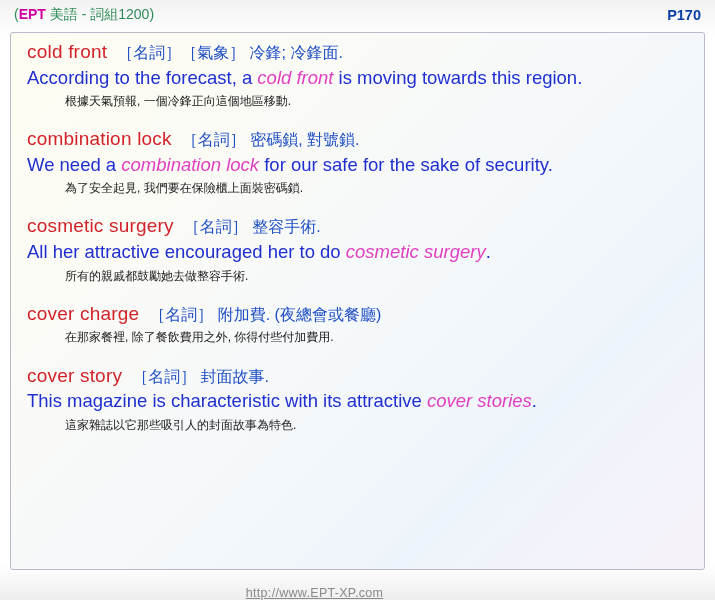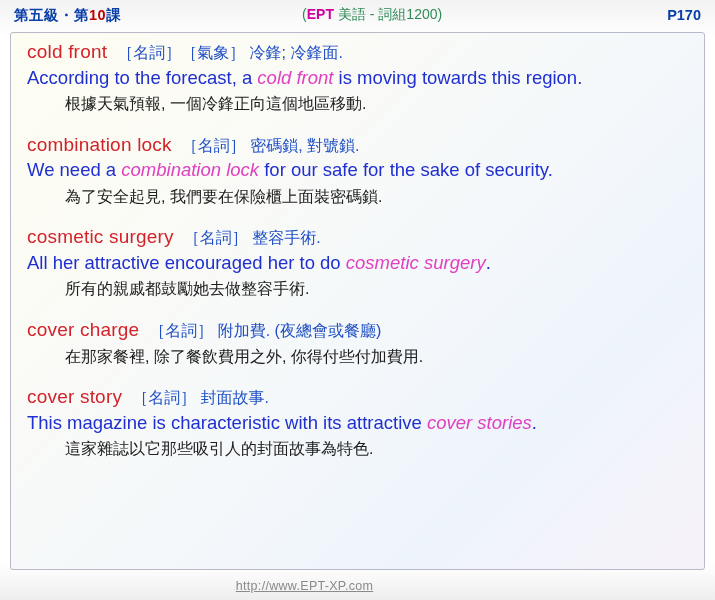--- a/index.html
+++ b/index.html
@@ -101,50 +101,49 @@
     font-size: 18.5px;
     line-height: 1.32;
     margin-top: 1px;
   }
   .sentence .hl {
     color: #e040c0;
     font-style: italic;
   }
   .translation {
     color: #202020;
-    font-size: 16px;
+    font-size: 12px;
     margin-top: 3px;
     margin-left: 38px;
     line-height: 1.35;
   }
   
   .footer {
     position: absolute;
-    left: 2px;
+    left: 12px;
     bottom: 0;
     width: 605px;
     height: 28px;
     display: flex;
-    align-items: center;
+    align-items: flex-end;
     justify-content: center;
   }
   .footer-url {
     color: #8a8a8a;
     font-size: 12.5px;
     text-decoration: underline;
     letter-spacing: 0.3px;
   }
 </style>
 </head>
 <body>
 
 <div class="page">
 
   <div class="header">
-    <div class="header-left"><span>第五級・第</span><span class="lesson-num">10</span><span>課</span></div>
     <div class="header-center"><span>(</span><span class="ept">EPT</span><span> 美語 - 詞組1200)</span></div>
     <div class="header-right">P170</div>
   </div>
 
   <div class="card">
 
     <div class="entry">
       <div class="headword-line">
         <span class="headword">cold front</span><span class="pos">［名詞］［氣象］</span> <span class="zh-def">冷鋒; 冷鋒面.</span>
       </div>

